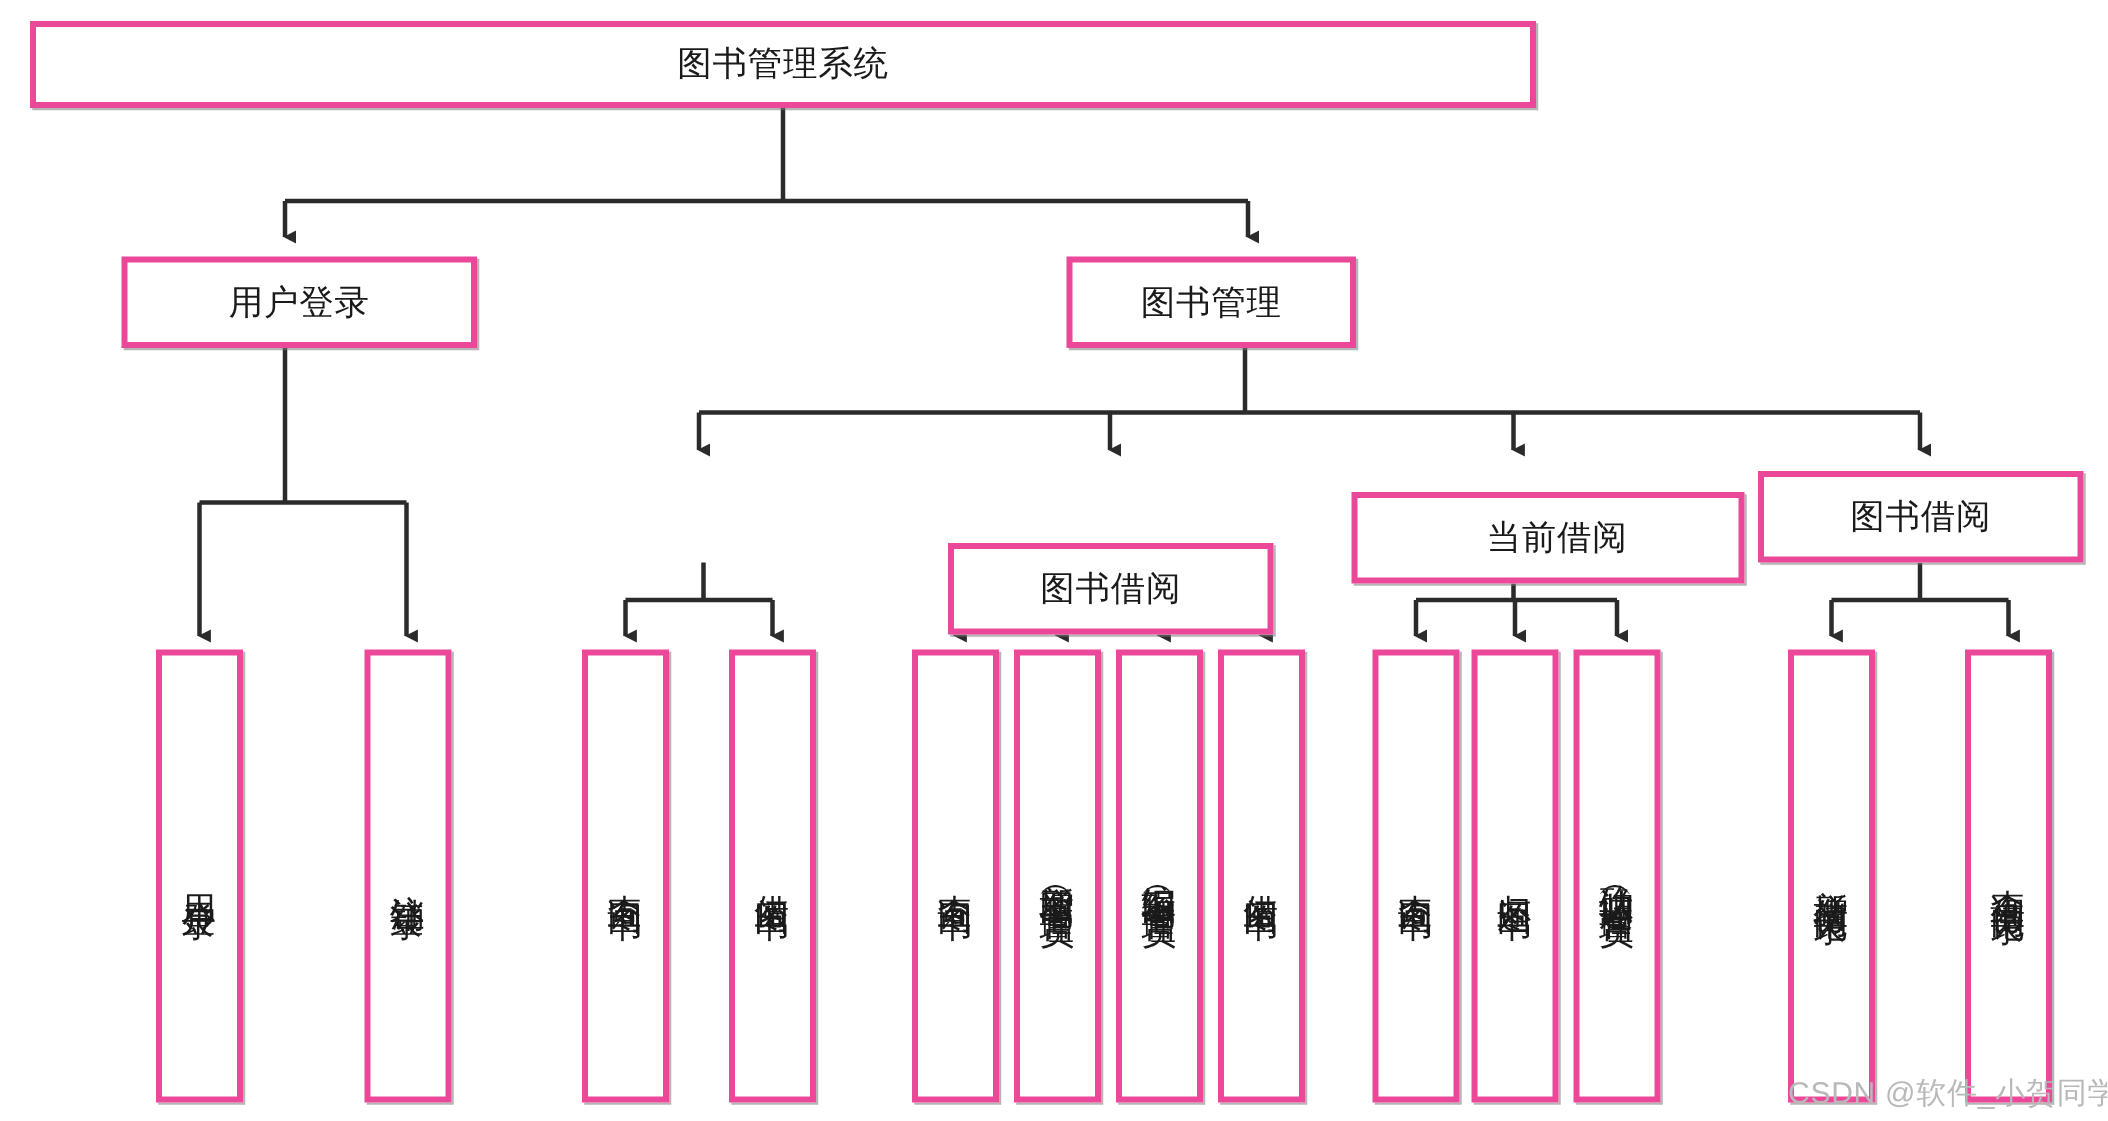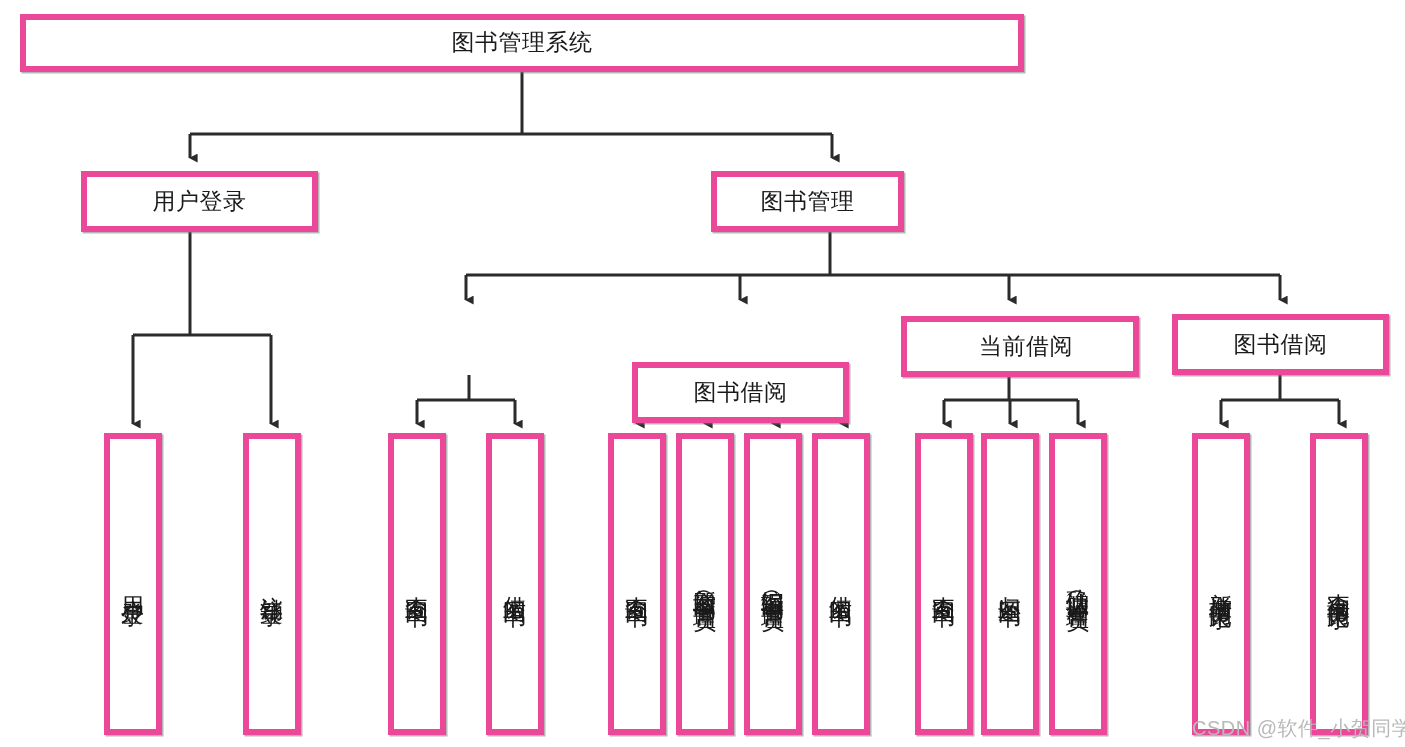--- a/index.html
+++ b/index.html
@@ -22,21 +22,21 @@
     left: 0;
     top: 0;
     width: 1405px;
     height: 747px;
     pointer-events: none;
   }
   .node {
     position: absolute;
     box-sizing: border-box;
     background: #ffffff;
-    border: 6px solid #ec4899;
+    border: 4px solid #ec4899;
     display: flex;
     align-items: center;
     justify-content: center;
     color: #1a1a1a;
     box-shadow: 1.5px 1.5px 0 rgba(120,120,120,0.55);
   }
   .node .label {
     display: block;
     text-align: center;
     line-height: 1.18;
@@ -137,21 +137,21 @@
   <div class="node h" style="left:81px; top:171px; width:237px; height:61px;">
     <span class="label">用户登录</span>
   </div>
   <div class="node h" style="left:711px; top:171px; width:193px; height:61px;">
     <span class="label">图书管理</span>
   </div>
 
   <div class="node h" style="left:632px; top:314px; width:217px; height:61px;margin-top:48px;">
     <span class="label">图书借阅</span>
   </div>
-  <div class="node h" style="left:901px; top:316px; width:238px; height:61px;padding-left:12px;">
+  <div class="node h" style="left:901px; top:328px; width:262px; height:61px;padding-left:12px;">
     <span class="label">当前借阅</span>
   </div>
   <div class="node h" style="left:1172px; top:314px; width:217px; height:61px;">
     <span class="label">图书借阅</span>
   </div>
 
   <div class="node v" style="left:104px; top:433px; width:58px; height:302px;">
     <span class="label">用户登录</span>
   </div>
   <div class="node v" style="left:243px; top:433px; width:58px; height:302px;">

